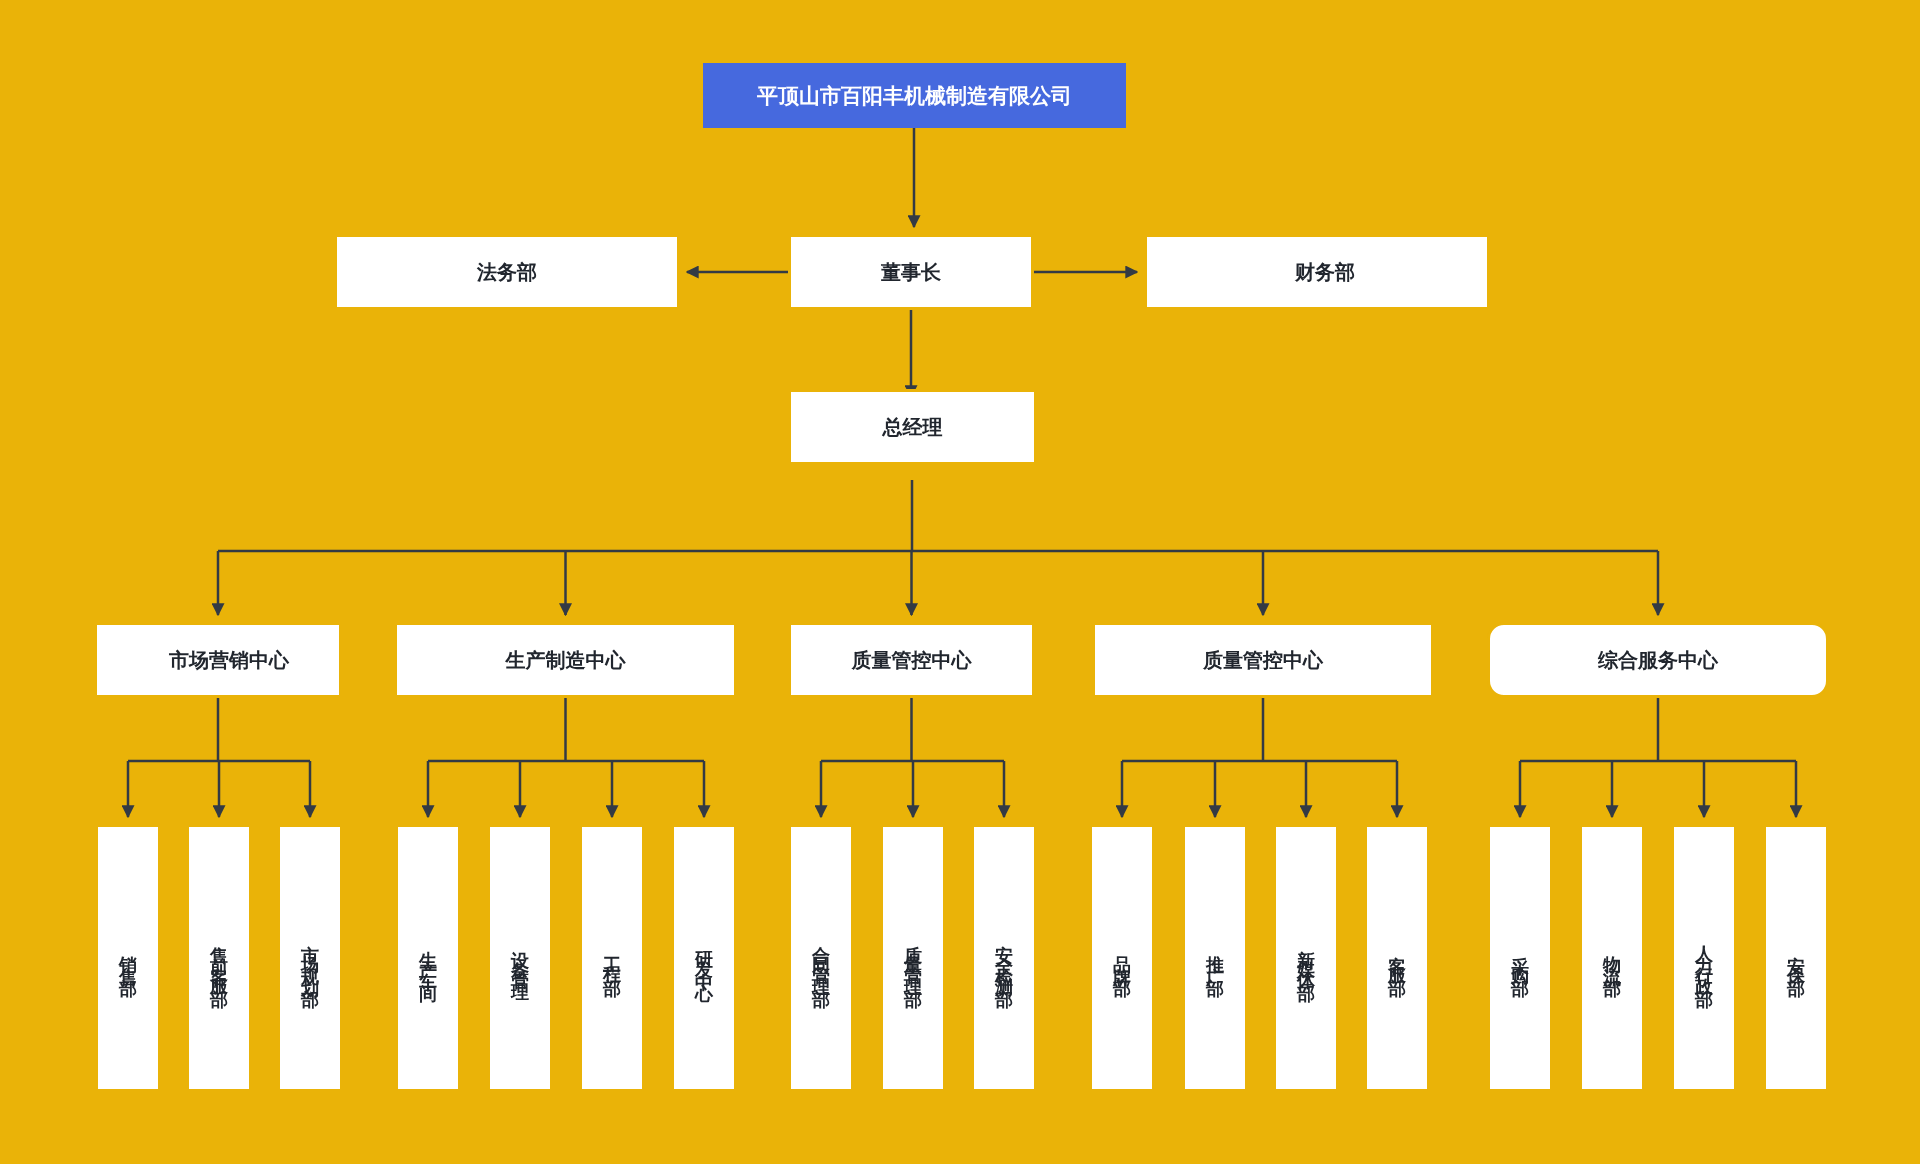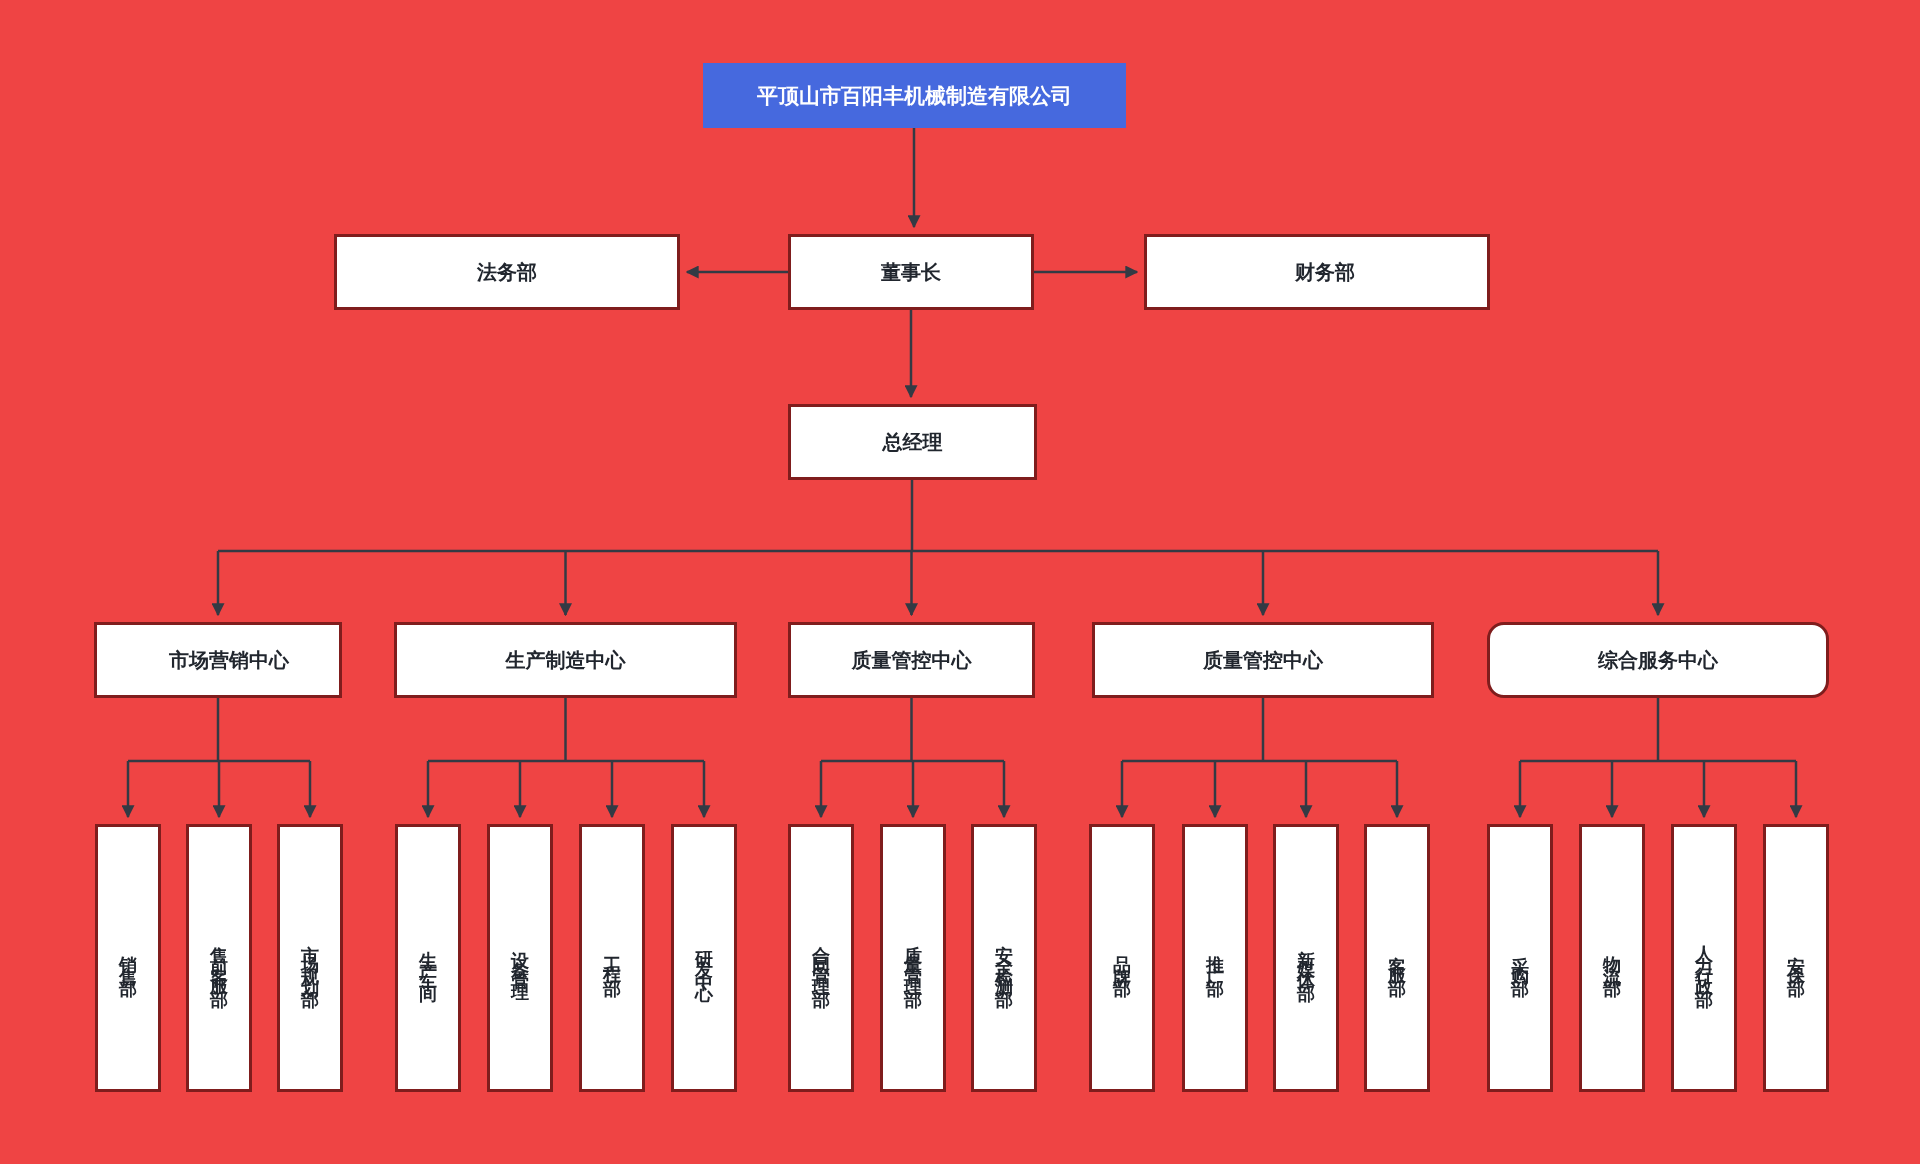--- a/index.html
+++ b/index.html
@@ -1,29 +1,29 @@
 <!DOCTYPE html>
 <html><head>
 <meta charset="utf-8">
 <style>
   html, body { margin: 0; padding: 0; background: #ffffff; }
   .canvas {
     position: relative;
     width: 1920px;
     height: 1164px;
-    background: #ef4444;
+    background: #eab308;
     font-family: "Liberation Sans", "DejaVu Sans", sans-serif;
     overflow: hidden;
   }
   .wires { position: absolute; left: 0; top: 0; width: 1920px; height: 1164px; }
   .node {
     position: absolute;
     box-sizing: border-box;
     background: #ffffff;
-    border: 3px solid #7f1d1d;
+    border: 3px solid #eab308;
     display: flex;
     align-items: center;
     justify-content: center;
     font-weight: bold;
     font-size: 20px;
     color: #21262e;
     text-align: center;
     cursor: default;
   }
   .node.root {
@@ -104,21 +104,21 @@
       <path d="M1796 761 L1796 817" marker-end="url(#arrow)"></path>
     </g>
   </svg>
 
   <div class="node root" style="left:703px; top:63px; width:423px; height:65px;">平顶山市百阳丰机械制造有限公司</div>
 
   <div class="node" style="left:334px; top:234px; width:346px; height:76px;">法务部</div>
   <div class="node" style="left:788px; top:234px; width:246px; height:76px;">董事长</div>
   <div class="node" style="left:1144px; top:234px; width:346px; height:76px;padding-left:16px;">财务部</div>
 
-  <div class="node" style="left:788px; top:404px; width:249px; height:76px;text-align:right;">总经理</div>
+  <div class="node" style="left:788px; top:389px; width:249px; height:76px;text-align:right;">总经理</div>
 
   <div class="node" style="left:94px; top:622px; width:248px; height:76px;padding-left:22px;">市场营销中心</div>
   <div class="node" style="left:394px; top:622px; width:343px; height:76px;">生产制造中心</div>
   <div class="node" style="left:788px; top:622px; width:247px; height:76px;">质量管控中心</div>
   <div class="node" style="left:1092px; top:622px; width:342px; height:76px;">质量管控中心</div>
   <div class="node" style="left:1487px; top:622px; width:342px; height:76px;border-radius:17px;">综合服务中心</div>
 
   <div class="node leaf" style="left:95px; top:824px; width:66px; height:268px;">
     <span class="vtext">销售部</span>
   </div>

